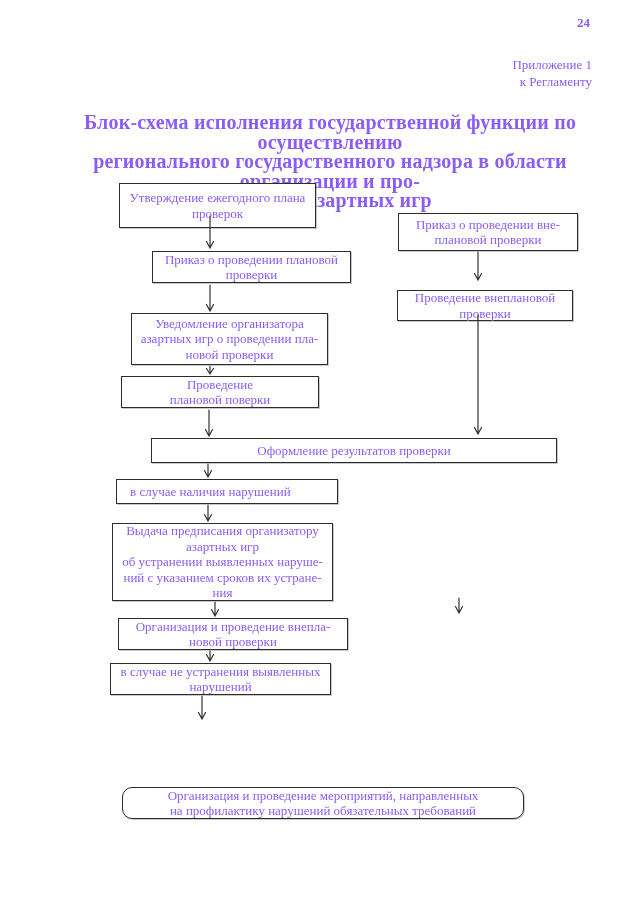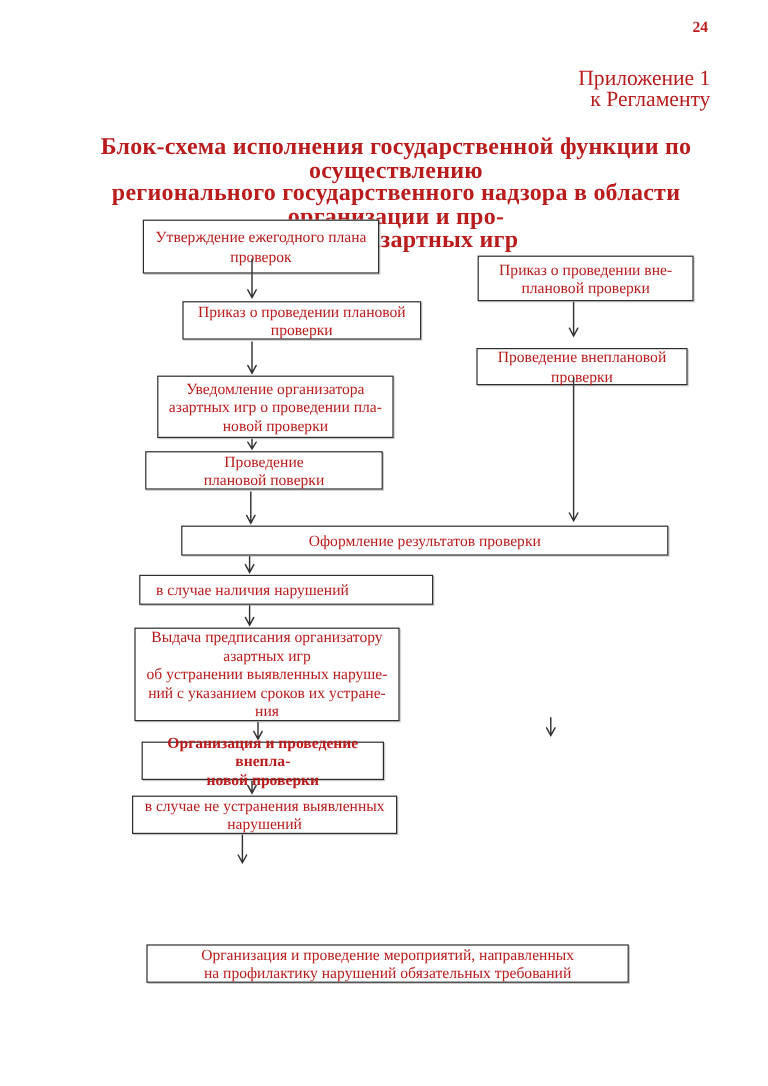--- a/index.html
+++ b/index.html
@@ -6,35 +6,35 @@
     margin: 0;
     padding: 0;
     background: #ffffff;
   }
   .page {
     position: relative;
     width: 640px;
     height: 905px;
     background: #ffffff;
     font-family: "Liberation Serif", "DejaVu Serif", serif;
-    color: #b91c1c;
+    color: #8b5cf6;
     overflow: hidden;
   }
   .page-number {
     position: absolute;
     top: 15px;
     right: 50px;
     font-size: 13px;
     font-weight: bold;
   }
   .annex {
     position: absolute;
     top: 57px;
     right: 48px;
-    font-size: 18px;
+    font-size: 13px;
     line-height: 16.5px;
     text-align: right;
     white-space: pre-line;
   }
   .doc-title {
     position: absolute;
     top: 113px;
     left: 60px;
     width: 540px;
     text-align: center;
@@ -99,36 +99,36 @@
 плановой проверки</div>
 
   <div class="node" style="left:121px;top:376px;width:198px;height:32px;">Проведение
 плановой поверки</div>
 
   <div class="node" style="left:397px;top:290px;width:176px;height:31px;">Проведение внеплановой
 проверки</div>
 
   <div class="node" style="left:151px;top:438px;width:406px;height:25px;">Оформление результатов проверки</div>
 
-  <div class="node align-left" style="left:116px;top:479px;width:245px;height:25px;">в случае наличия нарушений</div>
+  <div class="node align-left" style="left:116px;top:479px;width:222px;height:25px;">в случае наличия нарушений</div>
 
   <div class="node" style="left:112px;top:523px;width:221px;height:78px;">Выдача предписания организатору
 азартных игр
 об устранении выявленных  наруше-
 ний с указанием сроков их устране-
 ния</div>
 
-  <div class="node" style="left:118px;top:618px;width:202px;height:32px;font-weight:bold;">Организация и проведение внепла-
+  <div class="node" style="left:118px;top:618px;width:230px;height:32px;">Организация и проведение внепла-
 новой проверки</div>
 
   <div class="node" style="left:110px;top:663px;width:221px;height:32px;">в случае не устранения выявленных
 нарушений</div>
 
 
-  <div class="node" style="left:122px;top:787px;width:402px;height:32px;">Организация и проведение мероприятий, направленных
+  <div class="node" style="left:122px;top:787px;width:402px;height:32px;border-radius:10px;">Организация и проведение мероприятий, направленных
 на профилактику нарушений обязательных требований</div>
 
   <svg class="arrows" width="640" height="905" viewBox="0 0 640 905" fill="none" stroke="#333333" stroke-width="1.2" stroke-linecap="round">
     <path d="M210 216 V248 M206.5 241.5 L210 248 L213.5 241.5"></path>
     <path d="M210 285 V311 M206.5 304.5 L210 311 L213.5 304.5"></path>
     <path d="M210 366 V374 M206.5 368.5 L210 374 L213.5 368.5"></path>
     <path d="M209 410 V436 M205.5 429.5 L209 436 L212.5 429.5"></path>
     <path d="M478 252 V280 M474.5 273.5 L478 280 L481.5 273.5"></path>
     <path d="M478 315 V434 M474.5 427.5 L478 434 L481.5 427.5"></path>
     <path d="M208 464 V477 M204.5 470.5 L208 477 L211.5 470.5"></path>

